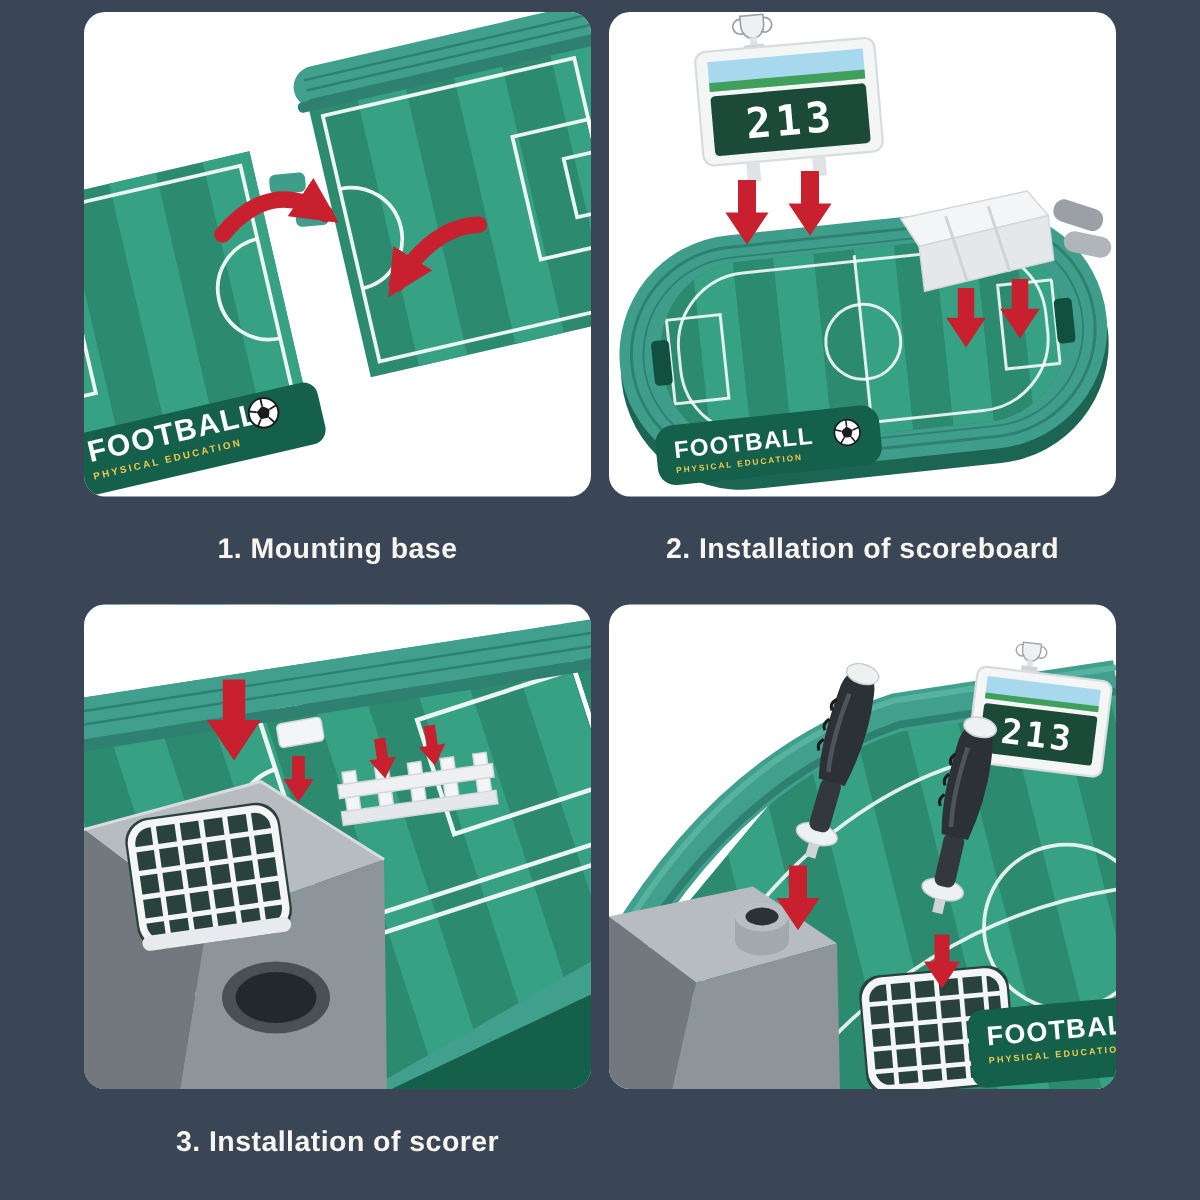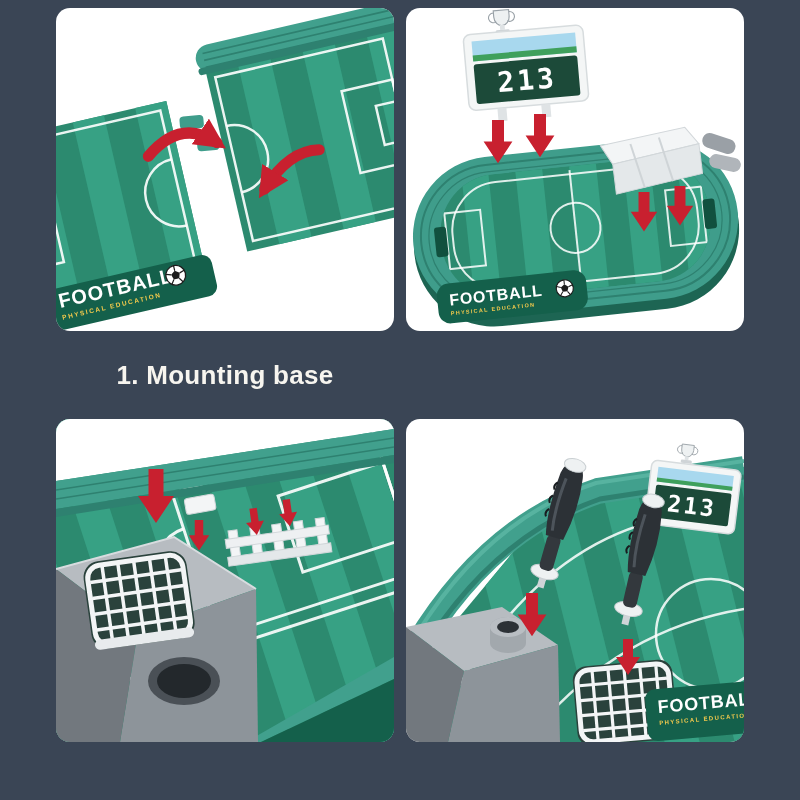--- a/index.html
+++ b/index.html
@@ -15,23 +15,23 @@
     padding:8px 0 0 56px;
   }
   .panel{
     width:338px;height:323px;
     background:#ffffff;
     border-radius:14px;
     overflow:hidden;
   }
   .panel svg{display:block;width:100%;height:100%;}
   .caption{
-    height:88px;
+    height:72px;
     display:flex;align-items:center;justify-content:center;
-    font-weight:700;font-size:26px;letter-spacing:0.3px;
+    font-weight:700;font-size:19px;letter-spacing:0.3px;
     color:#f7f5ef;
     white-space:nowrap;
   }
   svg text{font-family:"Liberation Sans",sans-serif;}
   svg text.digits{font-family:"DejaVu Sans Mono",monospace;}
 </style>
 </head>
 <body>
 
 <svg width="0" height="0" style="position:absolute" aria-hidden="true">
@@ -161,20 +161,21 @@
           <rect x="-50" y="-17" width="104" height="6" fill="#3fa05c"></rect>
           <rect x="-50" y="-8" width="104" height="40" rx="3" fill="#1c4a39"></rect>
           <text class="digits" x="2" y="22" font-size="28" font-weight="bold" fill="#ffffff" text-anchor="middle" letter-spacing="3">213</text>
           <rect x="-30" y="38" width="9" height="13" fill="#dfe3e5"></rect>
           <rect x="14" y="38" width="9" height="13" fill="#dfe3e5"></rect>
         </g>
         <use href="#arrow-down" transform="translate(92,136) scale(1.2)"></use>
         <use href="#arrow-down" transform="translate(134,130) scale(1.2)"></use>
       </svg>
     </div>
+    <div class="caption">2. Installation of scoreboard</div>
   </div>
 
   <div class="step">
     <div class="panel">
       <svg viewBox="0 0 338 323" preserveAspectRatio="none">
 
         <g transform="rotate(-18 190 140)">
           <rect x="-60" y="-80" width="480" height="460" fill="#2c8a6f"></rect>
           <rect x="-26" y="-80" width="34" height="460" fill="#37a184"></rect>
           <rect x="42" y="-80" width="34" height="460" fill="#37a184"></rect>
@@ -230,20 +231,21 @@
         </g>
 
         <g transform="translate(128,80) rotate(-10)">
           <rect x="0" y="0" width="30" height="16" rx="3" fill="#f3f5f6" stroke="#d2d7da"></rect>
         </g>
         <use href="#arrow-down" transform="translate(143,118) scale(0.85)"></use>
 
         <use href="#arrow-down" transform="translate(100,80) scale(1.5)"></use>
       </svg>
     </div>
+    <div class="caption">3. Installation of scorer</div>
   </div>
 
   <div class="step">
     <div class="panel">
       <svg viewBox="0 0 338 323" preserveAspectRatio="none">
         <clipPath id="fld4">
             <polygon points="0,262 148,84 338,48 338,323 0,323"></polygon>
           </clipPath>
         <g clip-path="url(#fld4)">
           <g transform="rotate(-14 220 160)">

